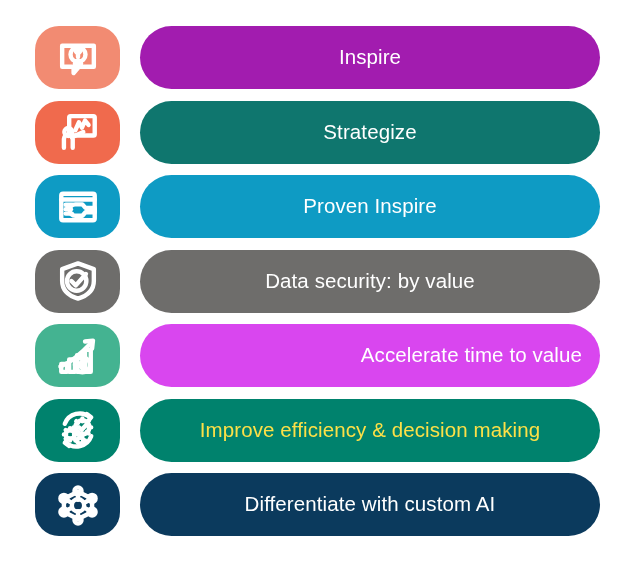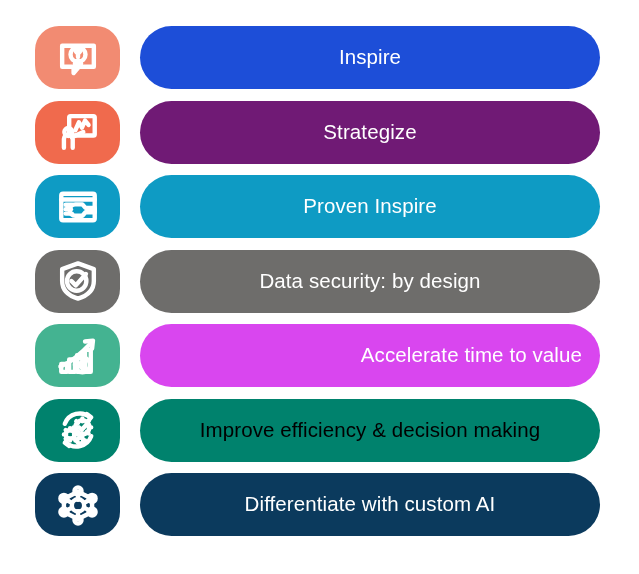--- a/index.html
+++ b/index.html
@@ -92,39 +92,39 @@
           <path d="M43 57 H57"></path>
           <path d="M43 63 H57"></path>
           <path d="M45 68 H55"></path>
           <path d="M50 48 V38"></path>
           <path d="M50 38 a5 5 0 1 0 -5 -5"></path>
           <path d="M50 38 a5 5 0 1 1 5 -5"></path>
         </svg>
       </span>
     </div>
     <div class="spacer"></div>
-    <div class="bar" style="background-color: #1d4ed8;">
+    <div class="bar" style="background-color: #a21caf;">
       <span class="bar-label" style="color: rgb(255, 255, 255);">Inspire</span>
     </div>
   </div>
 
   <div class="row">
     <div class="icon-tile" style="background-color: rgb(240, 106, 77);">
       <span>
         <svg viewBox="0 0 100 100" aria-hidden="true">
           <rect x="30" y="14" width="58" height="44" rx="3"></rect>
           <path d="M44 46 L52 28 L59 40 L66 24 L74 34"></path>
           <circle cx="28" cy="50" r="9"></circle>
           <path d="M18 86 V66 a10 10 0 0 1 10 -10 a10 10 0 0 1 10 10 V86"></path>
           <path d="M36 62 L62 50"></path>
         </svg>
       </span>
     </div>
     <div class="spacer"></div>
-    <div class="bar" style="background-color: #701a75;">
+    <div class="bar" style="background-color: #0f766e;">
       <span class="bar-label" style="color: rgb(255, 255, 255);">Strategize</span>
     </div>
   </div>
 
   <div class="row">
     <div class="icon-tile" style="background-color: rgb(14, 155, 196);">
       <span>
         <svg viewBox="0 0 100 100" aria-hidden="true">
           <rect x="12" y="20" width="76" height="60" rx="4"></rect>
           <path d="M12 33 H88"></path>
@@ -146,21 +146,21 @@
       <span>
         <svg viewBox="0 0 100 100" aria-hidden="true">
           <path d="M50 10 L86 23 V50 c0 22 -16 34 -36 40 c-20 -6 -36 -18 -36 -40 V23 Z"></path>
           <circle cx="47" cy="50" r="22"></circle>
           <path d="M35 50 L45 60 L68 34"></path>
         </svg>
       </span>
     </div>
     <div class="spacer"></div>
     <div class="bar" style="background-color: rgb(110, 109, 107);">
-      <span class="bar-label" style="color: rgb(255, 255, 255);">Data security: by design</span>
+      <span class="bar-label" style="color: rgb(255, 255, 255);">Data security: by value</span>
     </div>
   </div>
 
   <div class="row">
     <div class="icon-tile" style="background-color: rgb(68, 179, 145);">
       <span>
         <svg viewBox="0 0 100 100" aria-hidden="true">
           <rect x="12" y="68" width="13" height="18"></rect>
           <rect x="30" y="58" width="13" height="28"></rect>
           <rect x="48" y="48" width="13" height="38"></rect>
@@ -192,21 +192,21 @@
           <path d="M60 24 v6 M60 58 v6 M40 44 h6 M74 44 h6 M46 30 l4 4 M70 54 l4 4 M74 30 l-4 4 M50 54 l-4 4"></path>
           <circle cx="32" cy="60" r="10"></circle>
           <path d="M32 46 v5 M32 69 v5 M18 60 h5 M41 60 h5 M22 50 l3 3 M39 67 l3 3 M42 50 l-3 3 M25 67 l-3 3"></path>
           <circle cx="55" cy="74" r="7"></circle>
           <path d="M55 63 v4 M55 81 v4 M44 74 h4 M62 74 h4"></path>
         </svg>
       </span>
     </div>
     <div class="spacer"></div>
     <div class="bar" style="background-color: rgb(0, 130, 109);">
-      <span class="bar-label" style="color: #000000;">Improve efficiency &amp; decision making</span>
+      <span class="bar-label" style="color: #fde047;">Improve efficiency &amp; decision making</span>
     </div>
   </div>
 
   <div class="row">
     <div class="icon-tile" style="background-color: rgb(11, 58, 93);">
       <span>
         <svg viewBox="0 0 100 100" aria-hidden="true">
           <path d="M50 20 L18 36 V66 L50 82 L82 66 V36 Z"></path>
           <path d="M50 20 V38 M18 36 L36 45 M82 36 L64 45 M18 66 L36 56 M82 66 L64 56 M50 82 V64"></path>
           <circle cx="50" cy="51" r="14"></circle>

